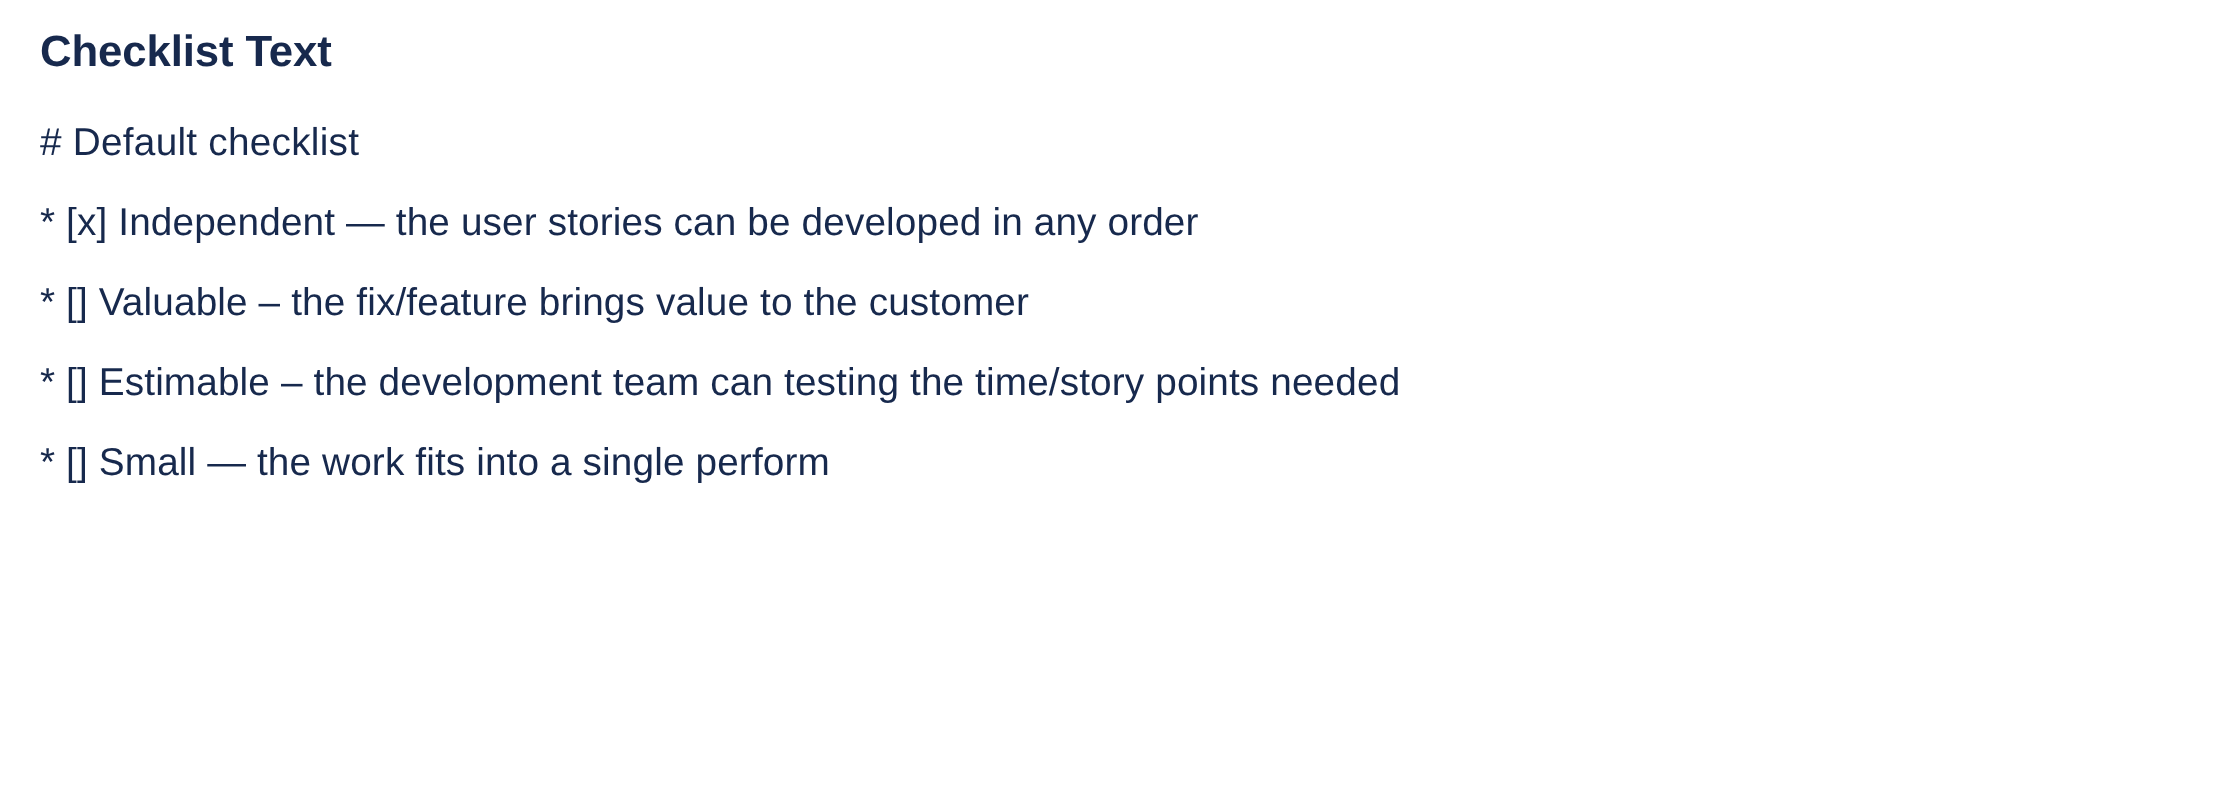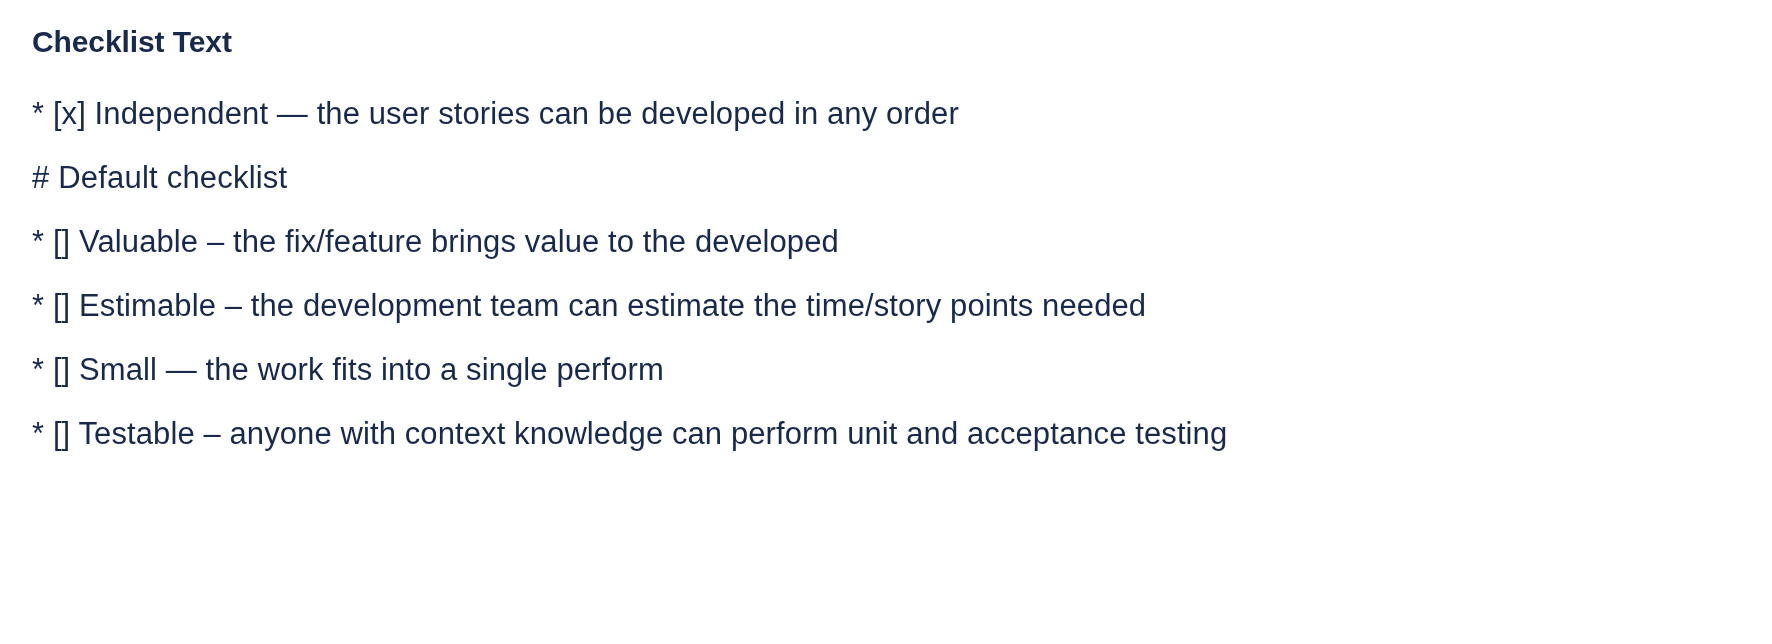--- a/index.html
+++ b/index.html
@@ -17,21 +17,21 @@
   }
   .panel {
     box-sizing: border-box;
     width: 1772px;
     height: 644px;
     background: #ffffff;
     padding: 24px 32px 0 32px;
   }
   .field-label {
     font-family: "Liberation Sans", sans-serif;
-    font-size: 30px;
+    font-size: 35px;
     font-weight: 700;
     line-height: 36px;
     color: #17294D;
     letter-spacing: -0.1px;
     margin: 0 0 22px 0;
     white-space: pre;
   }
   .checklist-body {
     display: block;
   }
@@ -49,21 +49,20 @@
   }
 </style>
 </head>
 <body>
 
 <div class="panel">
 
   <div class="field-label">Checklist Text</div>
 
   <div class="checklist-body">
+    <div class="checklist-line heading-line"># Default checklist</div>
     <div class="checklist-line">* [x] Independent — the user stories can be developed in any order</div>
-    <div class="checklist-line heading-line"># Default checklist</div>
-    <div class="checklist-line">* [] Valuable – the fix/feature brings value to the developed</div>
-    <div class="checklist-line">* [] Estimable – the development team can estimate the time/story points needed</div>
+    <div class="checklist-line">* [] Valuable – the fix/feature brings value to the customer</div>
+    <div class="checklist-line">* [] Estimable – the development team can testing the time/story points needed</div>
     <div class="checklist-line">* [] Small — the work fits into a single perform</div>
-    <div class="checklist-line">* [] Testable – anyone with context knowledge can perform unit and acceptance testing</div>
   </div>
 
 </div>
 
 </body></html>

